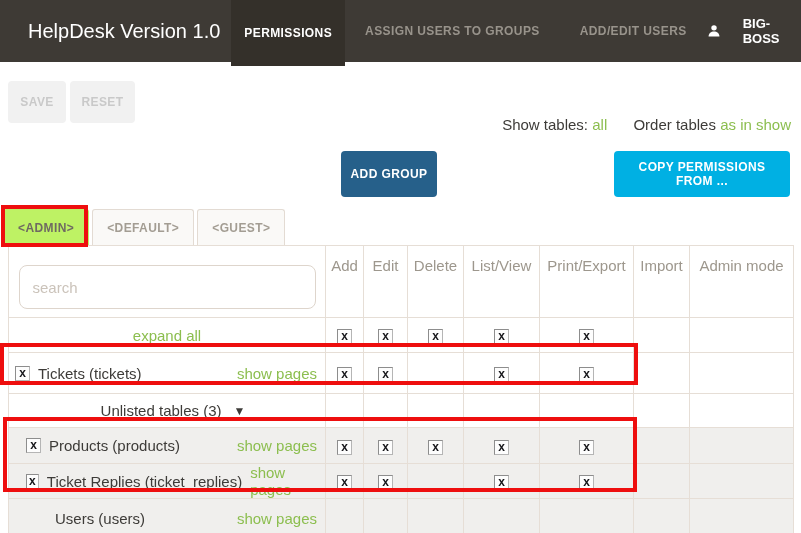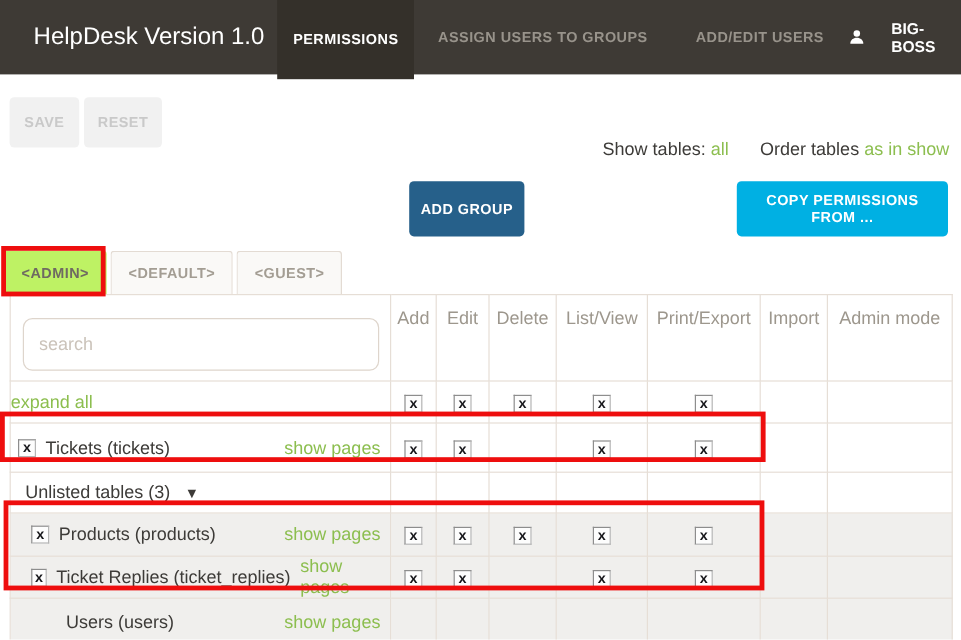--- a/index.html
+++ b/index.html
@@ -56,21 +56,21 @@
   tbody tr:nth-child(6){height:40px;}
   tr.unlisted{background:#f0efed;}
   td.perm-cell{text-align:center;}
   .cb{display:inline-block;width:15px;height:15px;line-height:13px;background:#fdfdfd;
       border:1px solid #b5b5b5;border-top-color:#8d8d8d;border-left-color:#8d8d8d;
       box-sizing:border-box;font-size:12px;font-weight:bold;color:#16161a;text-align:center;cursor:pointer;}
   .name-inner{display:flex;align-items:center;gap:8px;}
   .name-label{white-space:nowrap;}
   .link{color:#8cbe4f;text-decoration:none;cursor:pointer;}
   .show-pages{margin-left:auto;padding-right:8px;}
-  td.expand-cell{}
+  td.expand-cell{text-align:center;}
   .group-caret{font-size:12px;color:#3d3b38;margin-left:4px;}
 
   
   .annot{position:absolute;border:4px solid #ee0e0e;box-sizing:border-box;pointer-events:none;z-index:5;}
   .annot-admin{left:1px;top:205px;width:87px;height:42px;}
   .annot-tickets{left:0px;top:343px;width:638px;height:42px;}
   .annot-unlisted{left:3px;top:417px;width:634px;height:75px;}
 
   .person-icon svg{display:block;}
 </style>
@@ -164,21 +164,21 @@
           <td class="perm-cell"><span class="cb">x</span></td>
           <td class="perm-cell"><span class="cb">x</span></td>
           <td class="perm-cell"></td>
           <td class="perm-cell"><span class="cb">x</span></td>
           <td class="perm-cell"><span class="cb">x</span></td>
           <td class="perm-cell"></td>
           <td class="perm-cell"></td>
         </tr>
         <tr>
           <td>
-            <div class="name-inner" style="padding-left: 12px;">
+            <div class="name-inner" style="padding-left: 12px; justify-content: center;">
               <span class="name-label">Unlisted tables (3)</span>
               <span class="group-caret">▼</span>
             </div>
           </td>
           <td class="perm-cell"></td>
           <td class="perm-cell"></td>
           <td class="perm-cell"></td>
           <td class="perm-cell"></td>
           <td class="perm-cell"></td>
           <td class="perm-cell"></td>

